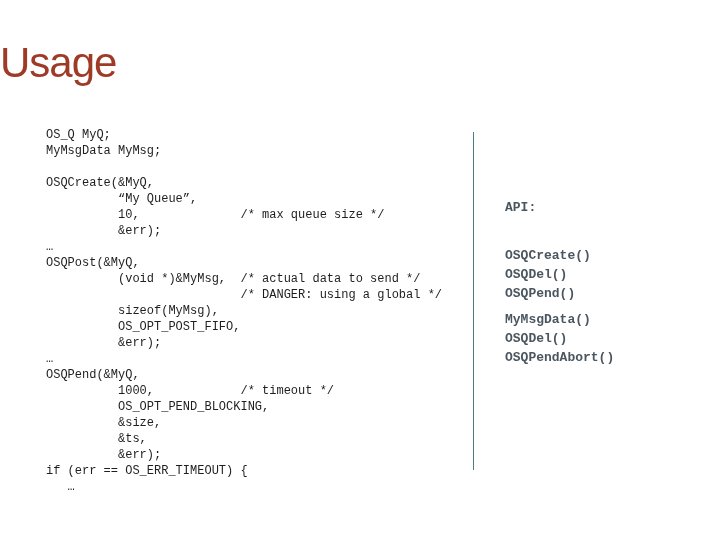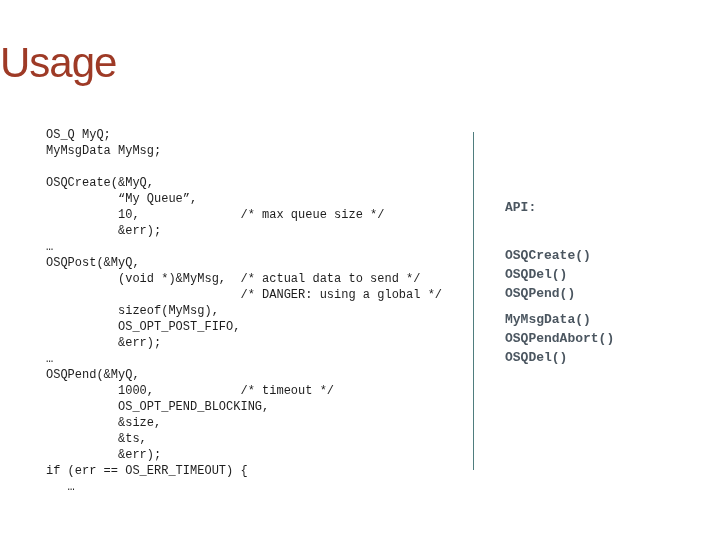--- a/index.html
+++ b/index.html
@@ -105,17 +105,17 @@
   <div class="api-heading">API:</div>
 
   <div class="api-group api-group-1">
       <div>OSQCreate()</div>
       <div>OSQDel()</div>
       <div>OSQPend()</div>
     </div>
 
   <div class="api-group api-group-2">
       <div>MyMsgData()</div>
+      <div>OSQDel()</div>
       <div>OSQPendAbort()</div>
-      <div>OSQDel()</div>
     </div>
 
 </div>
 
 </body></html>

